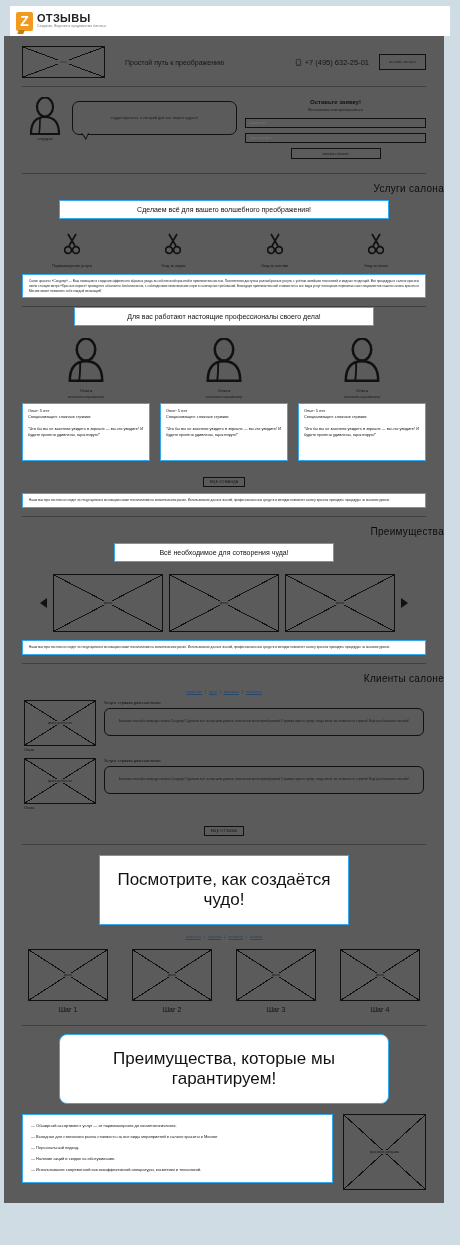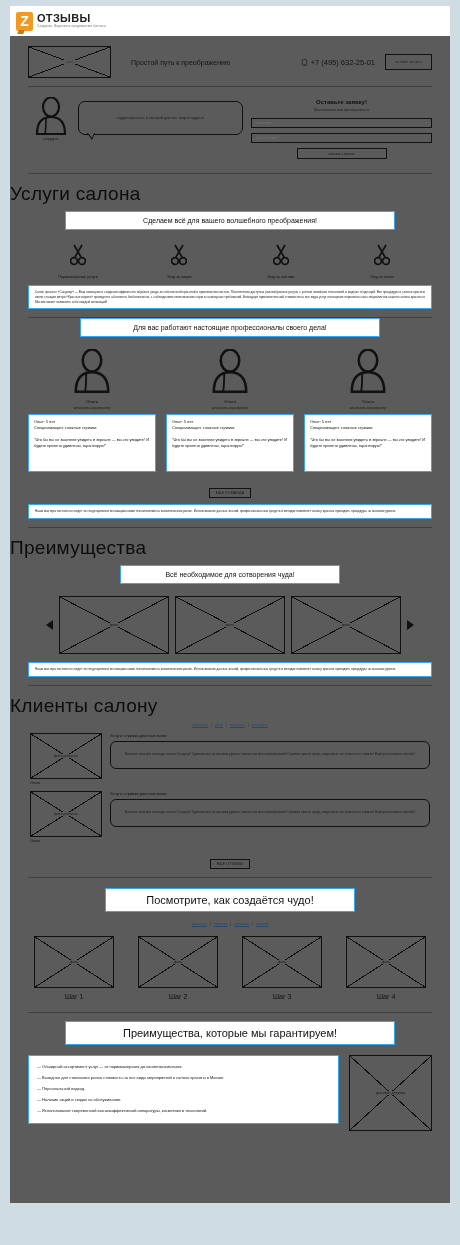--- a/index.html
+++ b/index.html
@@ -21,21 +21,21 @@
     font-weight:bold; font-size:14px; line-height:19px; text-align:center;
     border-radius:2px; position:relative; margin-right:4px;
   }
   .logo-mark:after{content:"";position:absolute;left:2px;bottom:-3px;width:6px;height:4px;background:#c87c10;transform:skewX(-20deg);}
   .logo-txt { line-height:1; }
   .logo-name { font-size:11px; font-weight:bold; color:#222; letter-spacing:.3px; }
   .logo-sub { font-size:3.2px; color:#777; letter-spacing:.1px; margin-top:1px; }
 
   
   .grey {
-    position:absolute; left:10px; top:36px; width:440px; height:1167px;
+    position:absolute; left:4px; top:36px; width:440px; height:1167px;
     background:#5b5b5b; color:#111;
   }
 
   .hr { height:1px; background:#3f3f3f; margin:0 18px; }
 
   
   .navrow { display:flex; align-items:center; padding:10px 18px 8px 18px; gap:10px; }
   .ph-box {
     width:83px; height:32px; border:1.5px solid #111; position:relative;
     display:flex; align-items:center; justify-content:center;
@@ -73,31 +73,31 @@
   .frm-sub { font-size:3.6px; color:#1e1e1e; margin:3px 0 6px; }
   .field {
     border:1.2px solid #111; height:10px; display:flex; align-items:center;
     padding-left:4px; font-size:3.5px; color:#2a2a2a; margin-bottom:5px; background:transparent;
     width:100%; font-family:"Liberation Sans",sans-serif;
   }
   .frm-btn { border:1.5px solid #111; width:90px; height:11px; margin:4px auto 0;
     display:flex; align-items:center; justify-content:center; font-size:3.6px; color:#1c1c1c;}
 
   
-  .sec-title { text-align:left; font-size:19px; color:#0d0d0d; letter-spacing:.3px; margin:9px 0 6px; }
+  .sec-title { text-align:right; font-size:10px; color:#0d0d0d; letter-spacing:.3px; margin:9px 0 6px; }
   .banner {
     border:1.3px solid #35a8f0; background:#ffffff; text-align:center;
     font-size:7px; color:#111; padding:5px 4px; margin:0 auto 10px;
   }
-  .banner.big { font-size:11px; padding:5px 4px; }
+  .banner.big { font-size:17px; padding:14px 4px; }
   .banner.w1 { width:330px; }
   .banner.w2 { width:300px; }
   .banner.w3 { width:220px; }
   .banner.w4 { width:250px; }
-  .banner.w5 { width:330px; }
+  .banner.w5 { width:330px;border-radius:8px; }
 
   .info-box {
     border:1.3px solid #35a8f0; background:#ffffff; color:#222;
     font-size:3.1px; line-height:1.55; padding:4px 6px; margin:0 18px 8px;
     text-align:justify;
   }
 
   
   .services { display:flex; justify-content:space-between; padding:4px 20px 6px; }
   .svc { width:96px; text-align:center; }
@@ -322,21 +322,21 @@
       <div class="ph eq-box">
         <span class="x1"></span>
           <span class="x2"></span>
         <span class="t">фото</span>
       </div>
       <div class="arrow r"></div>
     </div>
     <div class="info-box">Наши мастера постоянно следят за тенденциями и инновационными технологиями на косметическом рынке. Использование данных знаний, профессиональных средств и методик позволяет салону красоты проводить процедуры на высоком уровне.</div>
     <div class="hr"></div>
 
-    <div class="sec-title">Клиенты салону</div>
+    <div class="sec-title">Клиенты салоне</div>
     <div class="tabs">
       <span>взрослые</span><i>|</i><span>дети</span><i>|</i><span>мужчины</span><i>|</i><span>женщины</span>
     </div>
 
     <div class="review">
       <div class="rv-photo">
         <div class="ph" style="height:46px;">
           <span class="x1"></span>
             <span class="x2"></span>
           <span class="t">фото до/после</span>

